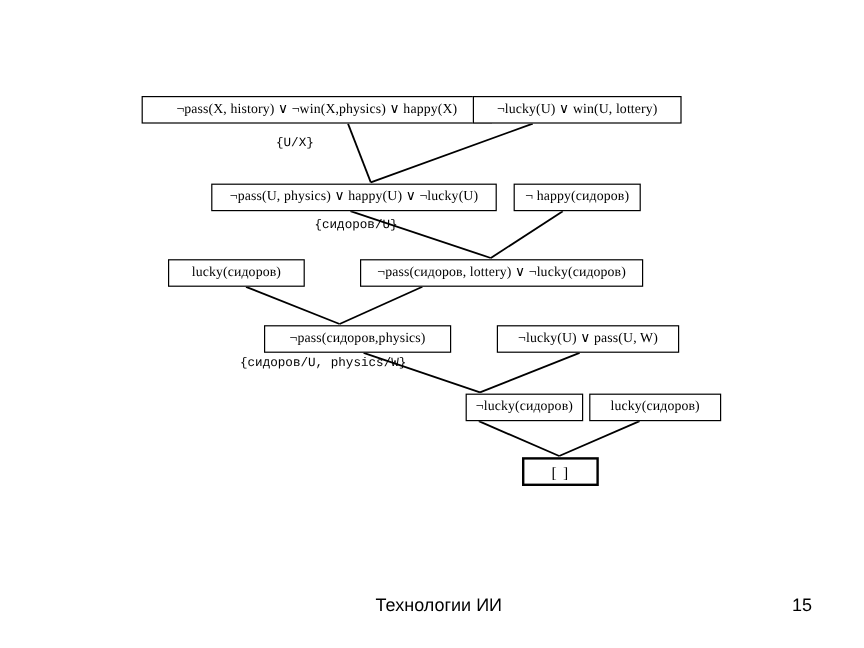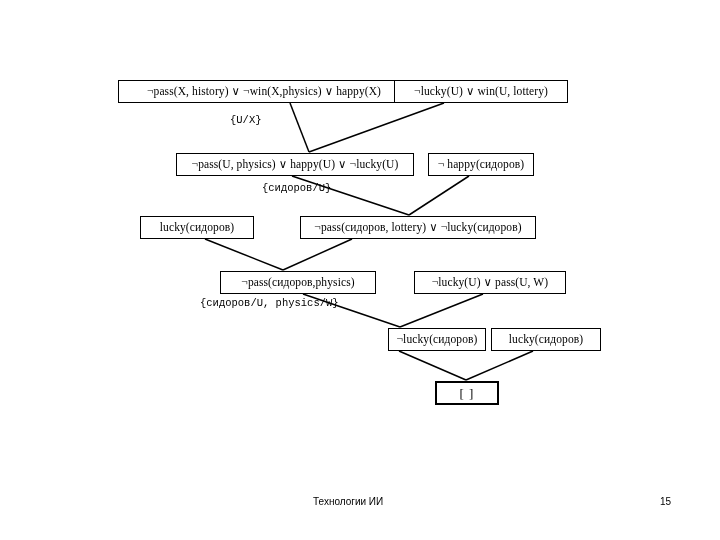--- a/index.html
+++ b/index.html
@@ -48,21 +48,21 @@
     color: #000000;
     font-family: Liberation Mono, monospace;
     font-size: 10.5px;
     line-height: 1;
     white-space: nowrap;
   }
   .footer-text {
     position: absolute;
     color: #000000;
     font-family: "Liberation Sans", sans-serif;
-    font-size: 10px;
+    font-size: 15px;
     line-height: 1;
     white-space: nowrap;
   }
   #footer-title { left: 313px; top: 497px; }
   #footer-page  { left: 660px; top: 497px; }
 </style>
 </head>
 <body>
 
 <div id="slide">

